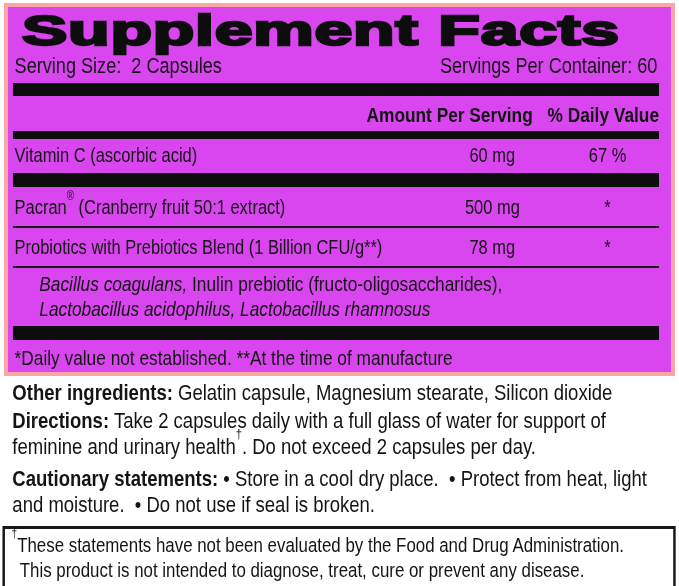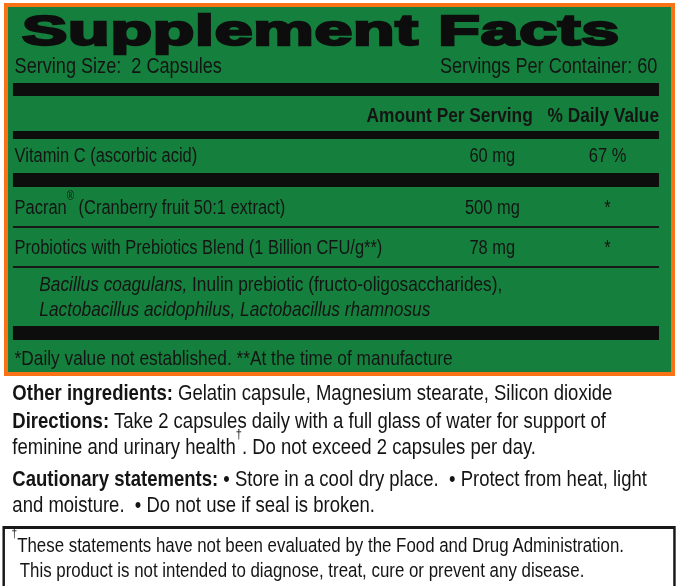--- a/index.html
+++ b/index.html
@@ -12,22 +12,22 @@
     font-family: "Liberation Sans", sans-serif;
     color: #141414;
   }
   .label-root { position: absolute; inset: 0; }
 
   
   .sf-box {
     position: absolute;
     left: 4px; top: 3px;
     width: 663px; height: 365px;
-    border: 4px solid #f97316;
-    background: #15803d;
+    border: 4px solid #fca5a5;
+    background: #d946ef;
     box-sizing: content-box;
     overflow: hidden;
   }
   .sf-title-wrap {
     width: 400px;
     margin: 1px 0 0 14px;
     transform: scaleX(1.58);
     transform-origin: 0 50%;
     white-space: nowrap;
   }

